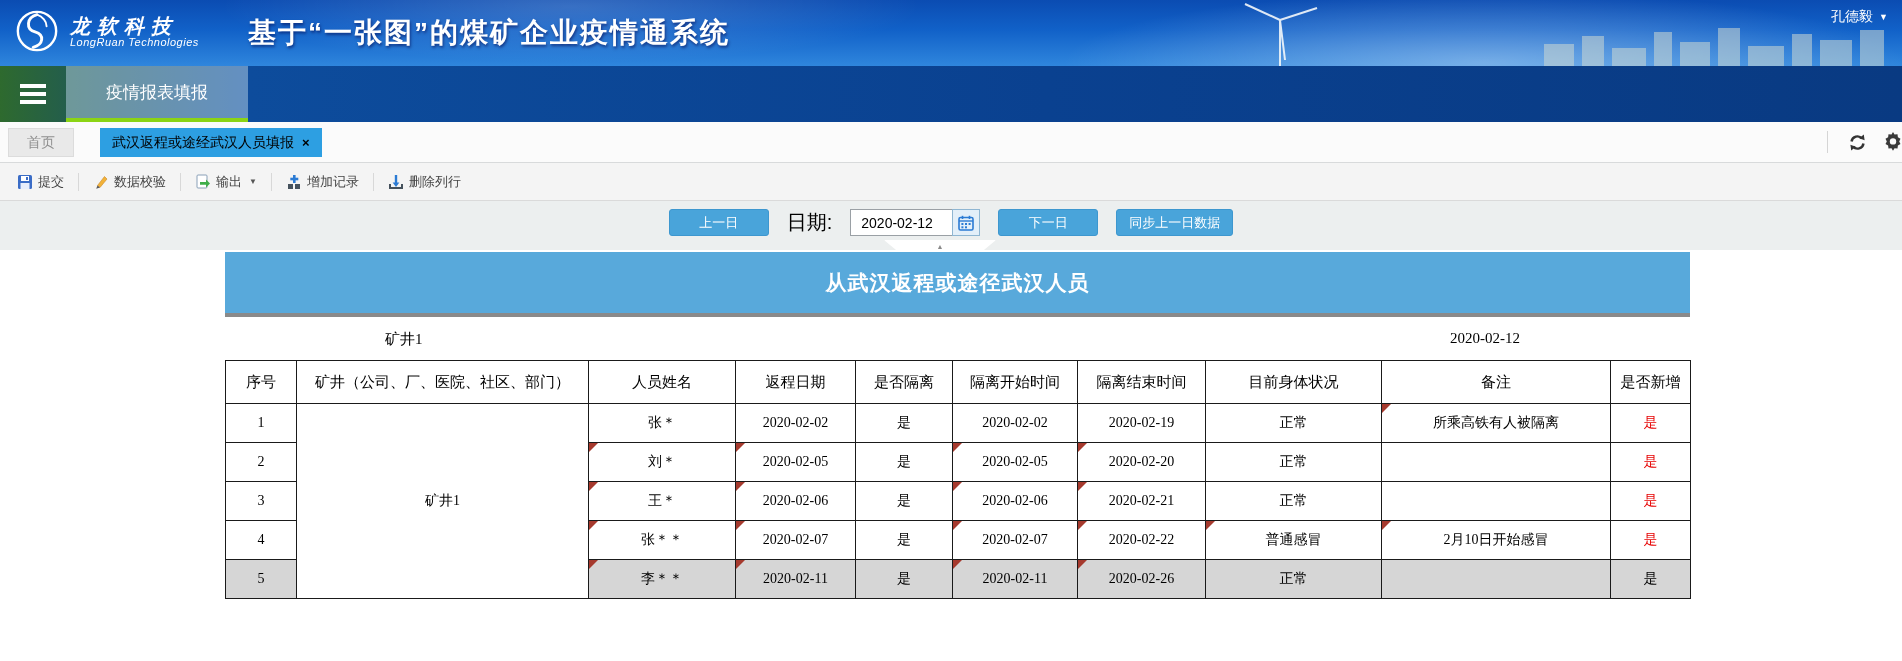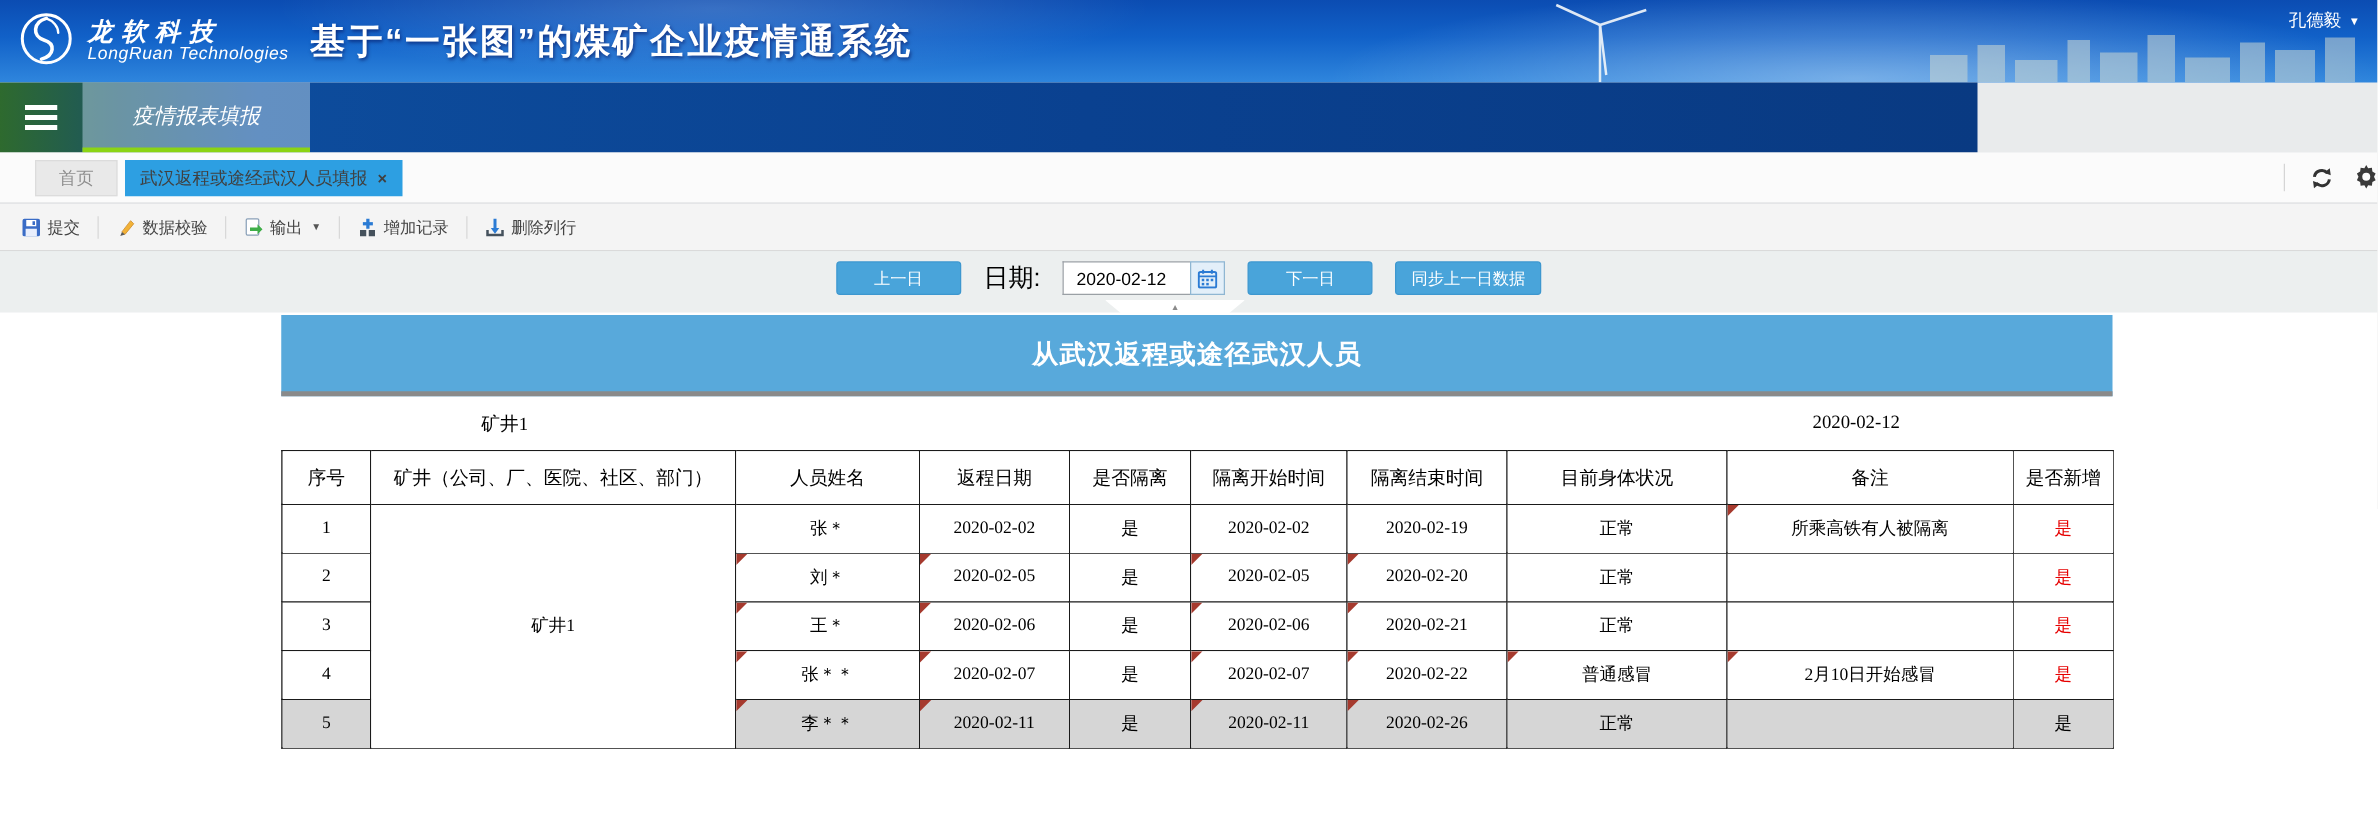--- a/index.html
+++ b/index.html
@@ -9,46 +9,46 @@
   
   .header{position:absolute;left:0;top:0;width:1902px;height:66px;
     background:
       radial-gradient(ellipse 700px 120px at 78% 95%, rgba(255,255,255,.35), rgba(255,255,255,0) 60%),
       radial-gradient(ellipse 500px 80px at 30% 10%, rgba(255,255,255,.18), rgba(255,255,255,0) 70%),
       linear-gradient(180deg,#0b4cb2 0%,#1161c8 45%,#2f86dd 100%);
     overflow:hidden;}
   .logo-wrap{position:absolute;left:14px;top:8px;display:flex;align-items:center;color:#fff;}
   .logo-mark{width:46px;height:46px;margin-right:10px;}
   .logo-cn{font-size:20px;font-weight:bold;letter-spacing:7px;line-height:22px;font-style:italic;}
-  .logo-en{font-size:14px;letter-spacing:.5px;line-height:11px;font-style:italic;}
+  .logo-en{font-size:11px;letter-spacing:.5px;line-height:11px;font-style:italic;}
   .app-title{position:absolute;left:248px;top:14px;color:#fff;font-size:28px;font-weight:bold;
     letter-spacing:2px;text-shadow:1px 2px 3px rgba(0,0,70,.55);white-space:nowrap;}
   .user-box{position:absolute;right:14px;top:8px;color:#fff;font-size:14px;display:flex;align-items:center;gap:6px;cursor:pointer;}
   .user-caret{font-size:9px;}
   .turbine{position:absolute;left:1215px;top:2px;opacity:.9;}
   .skyline{position:absolute;right:0;bottom:0;opacity:.55;}
 
   
-  .nav{position:absolute;left:0;top:66px;width:1582px;height:56px;
+  .nav{position:absolute;left:0;top:66px;width:1902px;height:56px;
     background:linear-gradient(90deg,#2e6a2e 0%,#1c5560 6%,#0d4c9c 13%,#0a4190 55%,#093a82 100%);
-    display:flex;align-items:stretch;font-style:italic;}
+    display:flex;align-items:stretch;}
   .nav-burger{width:66px;display:flex;align-items:center;justify-content:center;cursor:pointer;}
   .nav-burger svg{display:block;}
   .nav-tab{display:flex;align-items:center;padding:0 40px;color:#fff;font-size:17px;cursor:pointer;
     box-sizing:border-box;}
   .nav-tab.active{background:rgba(185,212,232,.5);border-bottom:4px solid #8bd414;}
 
   
   .tabbar{position:absolute;left:0;top:122px;width:1902px;height:41px;background:#fbfbfb;
     border-bottom:1px solid #d8dadb;box-sizing:border-box;}
-  .tab-home{position:absolute;left:28px;top:6px;height:29px;padding:0 18px;background:#e9e9e9;
+  .tab-home{position:absolute;left:8px;top:6px;height:29px;padding:0 18px;background:#e9e9e9;
     border:1px solid #dcdcdc;color:#8f8f8f;font-size:14px;display:flex;align-items:center;
     box-sizing:border-box;cursor:pointer;}
   .tab-active{position:absolute;left:100px;top:6px;height:29px;padding:0 12px;background:#2d9fe2;
-    color:#404040;font-size:14px;display:flex;align-items:center;gap:8px;cursor:pointer;}
+    color:#000000;font-size:14px;display:flex;align-items:center;gap:8px;cursor:pointer;}
   .tab-x{font-size:13px;font-weight:bold;cursor:pointer;}
   .tabbar-right{position:absolute;right:0;top:0;height:40px;display:flex;align-items:center;}
   .tb-vsep{width:1px;height:22px;background:#d5d5d5;margin-right:12px;}
   .icon-btn{border:none;background:none;padding:0 8px;cursor:pointer;display:flex;align-items:center;}
   .gear-cut{margin-right:-9px;}
 
   
   .toolbar{position:absolute;left:0;top:163px;width:1902px;height:38px;background:#f4f4f4;
     border-bottom:1px solid #dadada;box-sizing:border-box;display:flex;align-items:center;padding-left:11px;}
   .tb-item{display:flex;align-items:center;gap:5px;font-size:13px;color:#444;cursor:pointer;padding:0 6px;white-space:nowrap;}

